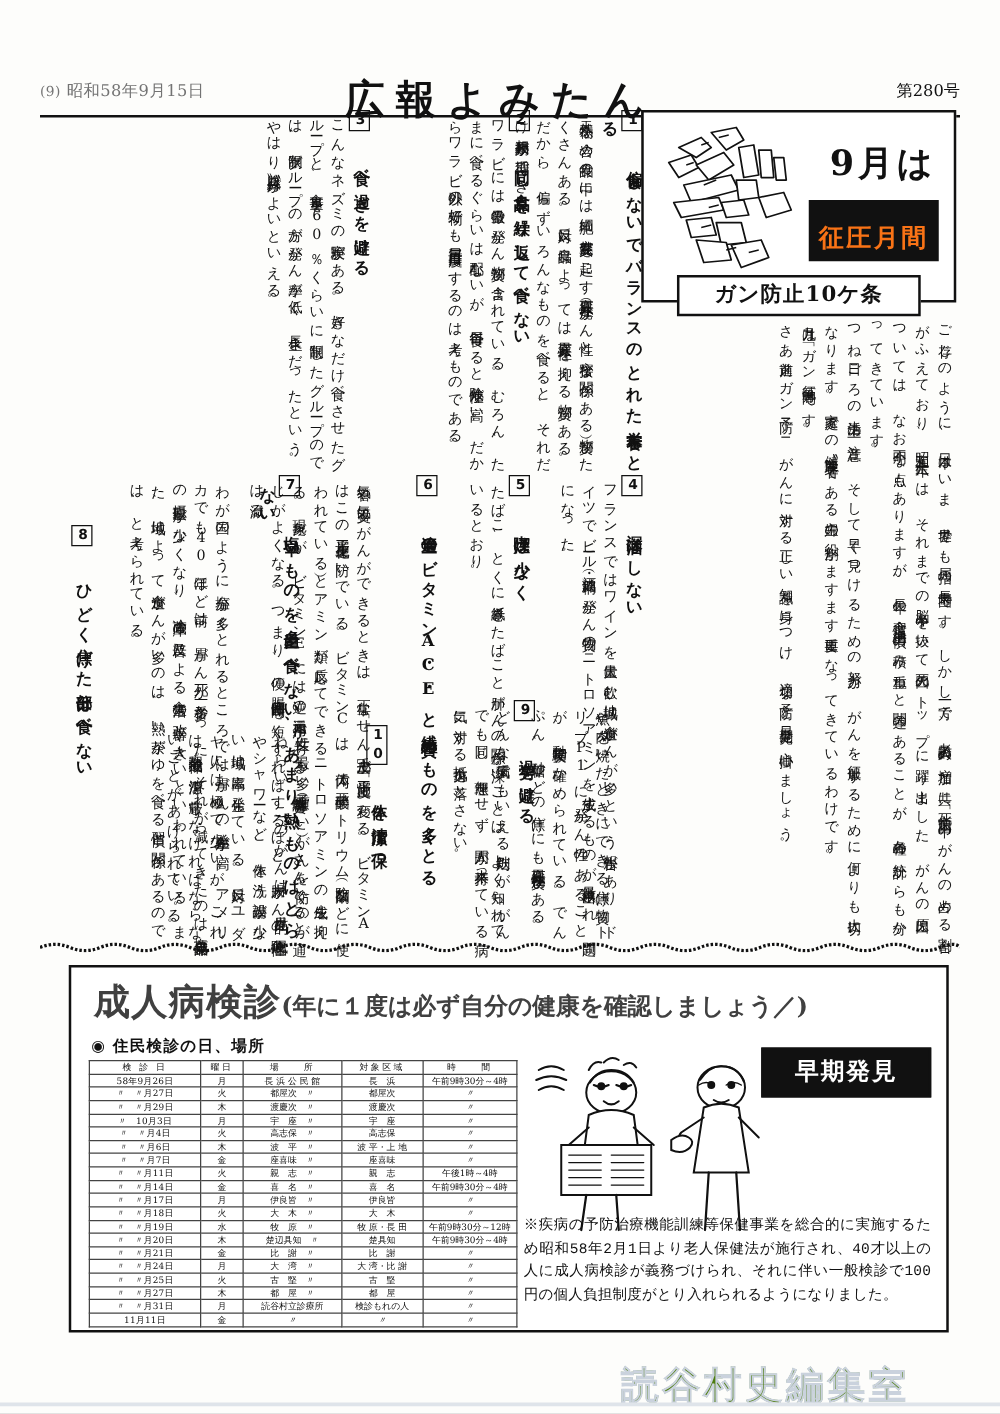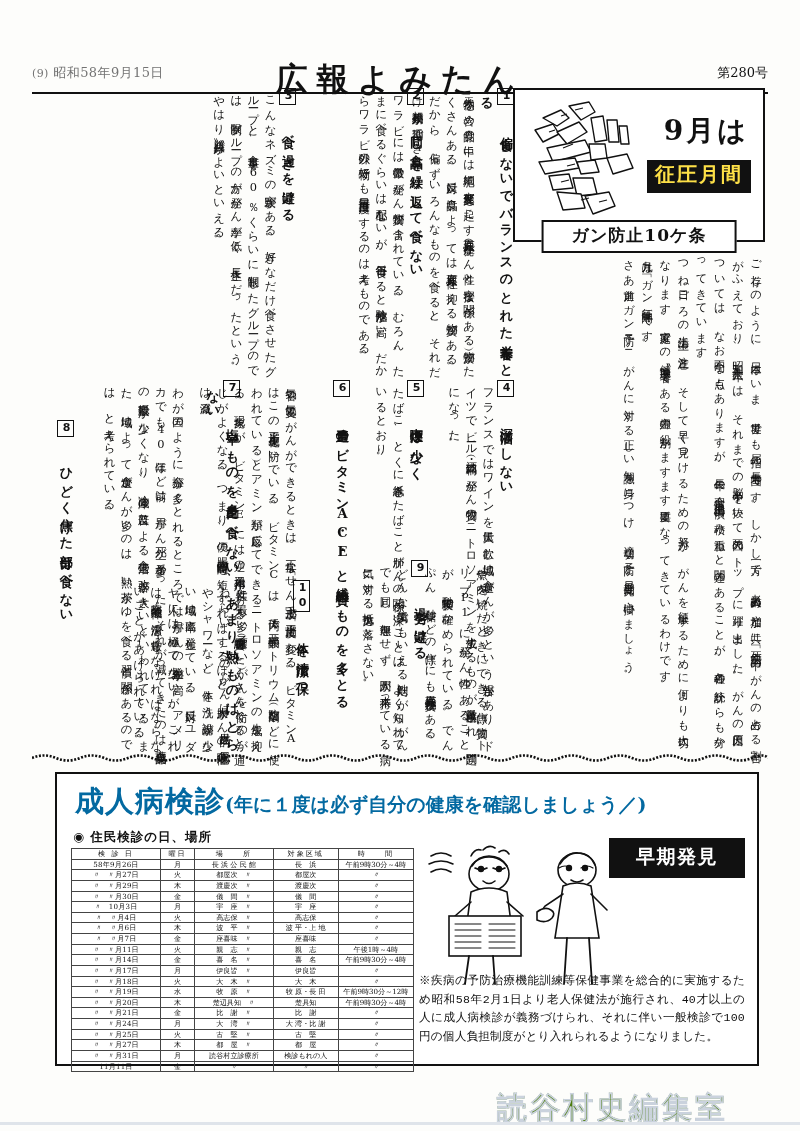--- a/index.html
+++ b/index.html
@@ -50,42 +50,42 @@
   .logobox{
     position:absolute;left:513px;top:88px;width:248px;height:150px;
     border:2.2px solid #111;background:#fff;
   }
   .logo-art{position:absolute;left:8px;top:6px;width:124px;height:130px;}
   .logo-9gatsu{
     position:absolute;right:14px;top:22px;font-size:28px;font-weight:700;
     letter-spacing:3px;color:#111;font-family:"DejaVu Serif",serif;white-space:nowrap;
   }
   .logo-seiatsu{
-    position:absolute;right:12px;top:70px;background:#111;color:#fde047;
-    font-size:20px;font-weight:700;letter-spacing:2px;padding:1px 8px 5px;
+    position:absolute;right:12px;top:70px;background:#111;color:#f97316;
+    font-size:20px;font-weight:700;letter-spacing:2px;padding:17px 8px 5px;
     font-family:"DejaVu Serif",serif;white-space:nowrap;
   }
   .logo-ribbon{
     position:absolute;left:50%;transform:translateX(-50%);
     top:130px;border:2.2px solid #111;background:#fff;
     font-size:17px;font-weight:700;letter-spacing:1px;padding:2px 28px 4px;
     color:#111;font-family:"DejaVu Serif",serif;white-space:nowrap;z-index:3;
   }
 
   
   .wave{position:absolute;left:32px;top:752px;width:736px;height:10px;}
 
   
   .panel{
     position:absolute;left:55px;top:772px;width:700px;height:290px;
     border:2px solid #111;background:#fff;
   }
   .panel-title{
     position:absolute;left:18px;top:8px;white-space:nowrap;
-    font-family:"DejaVu Serif",serif;color:#0369a1;
+    font-family:"DejaVu Serif",serif;color:#404040;
   }
   .panel-title .big{font-size:29px;font-weight:700;letter-spacing:1px;}
   .panel-title .small{font-size:19px;font-weight:700;letter-spacing:0px;}
   .sub-head{
     position:absolute;left:16px;top:55px;font-size:12.5px;font-weight:700;
     color:#111;font-family:"DejaVu Serif",serif;letter-spacing:1px;
   }
 
   table.sched{
     position:absolute;left:14px;top:74px;width:343px;
@@ -306,27 +306,20 @@
             <td class="ditto">〃</td>
           </tr>
           <tr>
             <td class="date">〃　〃月29日</td>
             <td class="place">木</td>
             <td class="place">渡慶次　〃</td>
             <td class="place">渡慶次</td>
             <td class="ditto">〃</td>
           </tr>
           <tr>
-            <td class="date">〃　〃月30日</td>
-            <td class="place">金</td>
-            <td class="place">儀　間　〃</td>
-            <td class="place">儀　間</td>
-            <td class="ditto">〃</td>
-          </tr>
-          <tr>
             <td class="date">〃　10月3日</td>
             <td class="place">月</td>
             <td class="place">宇　座　〃</td>
             <td class="place">宇　座</td>
             <td class="ditto">〃</td>
           </tr>
           <tr>
             <td class="date">〃　〃月4日</td>
             <td class="place">火</td>
             <td class="place">高志保　〃</td>

